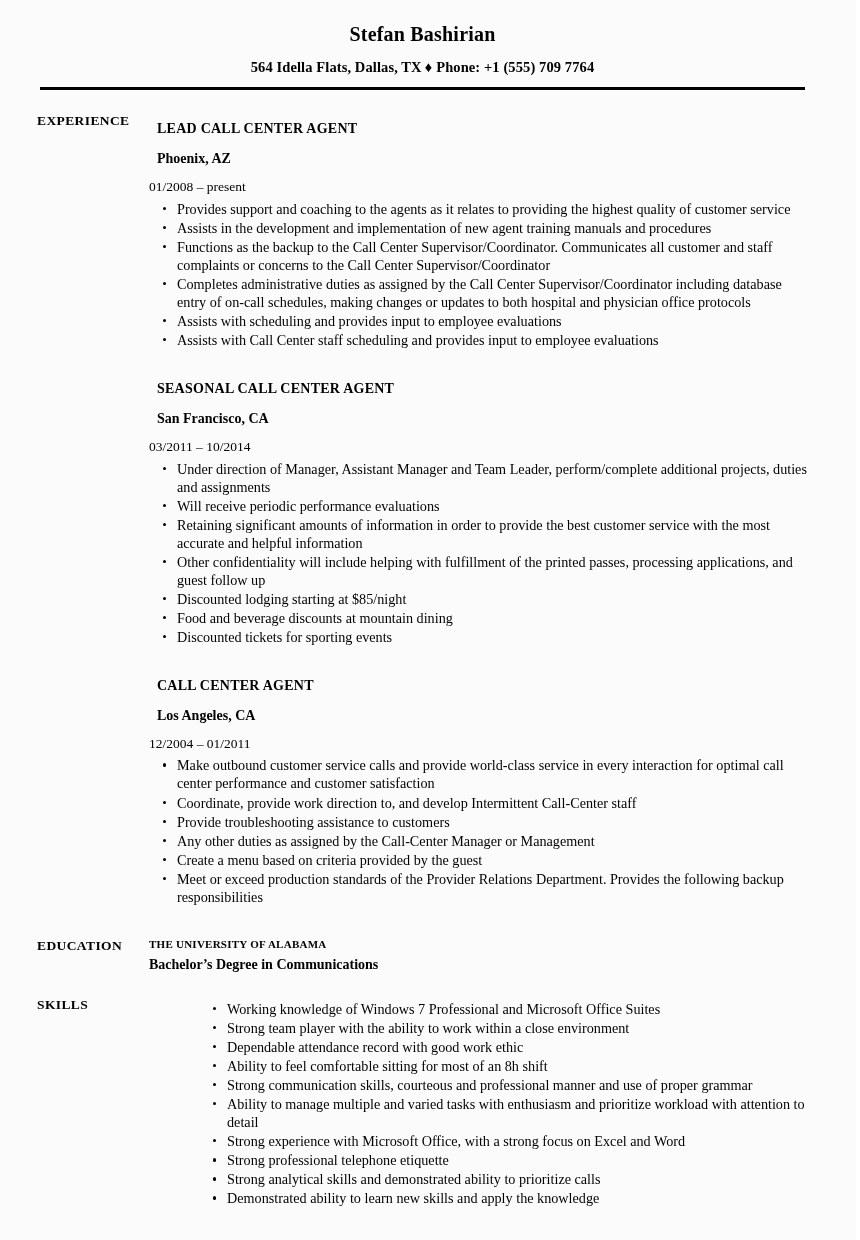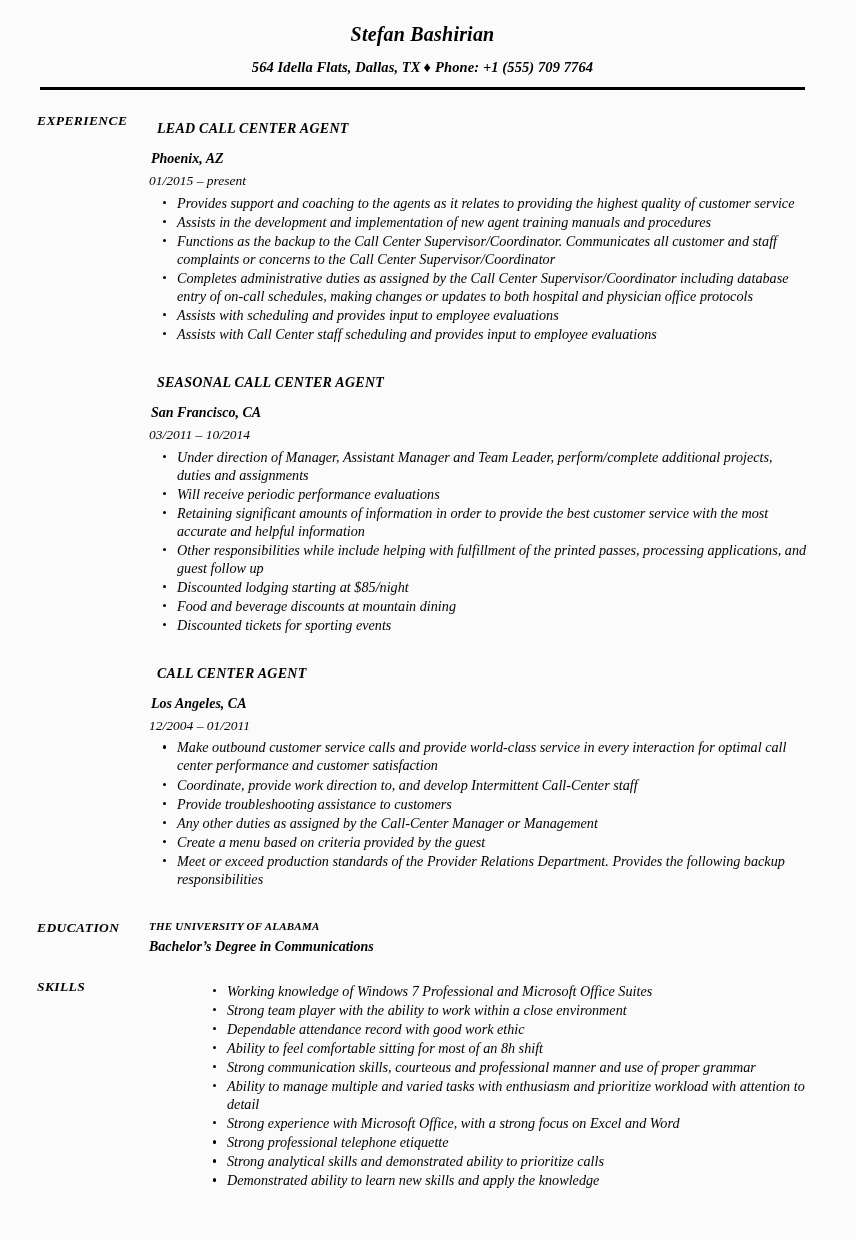--- a/index.html
+++ b/index.html
@@ -12,21 +12,20 @@
     font-family: "Liberation Serif", "DejaVu Serif", serif;
     color: #000000;
   }
   .page {
     position: relative;
     width: 856px;
     height: 1240px;
     background: #fbfbfb;
     box-sizing: border-box;
     overflow: hidden;
-    font-style: italic;
   }
   .page-inner {
     position: absolute;
     left: 0;
     top: 0;
     width: 860px;
     padding: 18px 52px 0 37px;
     box-sizing: border-box;
   }
 
@@ -91,21 +90,21 @@
     font-weight: bold;
     letter-spacing: 0.25px;
     line-height: 1.3;
     margin: 8px;
     text-transform: uppercase;
   }
   .job-location {
     font-size: 14px;
     font-weight: bold;
     line-height: 1.35;
-    margin: 2px;
+    margin: 8px;
     padding-top: 4px;
   }
   .job-dates {
     font-size: 13.5px;
     line-height: 1.3;
     margin: 0;
     padding-top: 1px;
   }
 
   
@@ -170,40 +169,40 @@
       <div class="header-rule"></div>
     </div>
 
     <div class="section-row experience-row">
       <div class="section-label">EXPERIENCE</div>
       <div class="section-body">
 
         <div class="job">
           <div class="job-title">LEAD CALL CENTER AGENT</div>
           <div class="job-location">Phoenix, AZ</div>
-          <div class="job-dates">01/2015 – present</div>
+          <div class="job-dates">01/2008 – present</div>
           <ul class="bullets">
             <li>Provides support and coaching to the agents as it relates to providing the highest quality of customer service</li>
             <li>Assists in the development and implementation of new agent training manuals and procedures</li>
             <li>Functions as the backup to the Call Center Supervisor/Coordinator. Communicates all customer and staff complaints or concerns to the Call Center Supervisor/Coordinator</li>
             <li>Completes administrative duties as assigned by the Call Center Supervisor/Coordinator including database entry of on-call schedules, making changes or updates to both hospital and physician office protocols</li>
             <li>Assists with scheduling and provides input to employee evaluations</li>
             <li>Assists with Call Center staff scheduling and provides input to employee evaluations</li>
           </ul>
         </div>
 
         <div class="job">
           <div class="job-title">SEASONAL CALL CENTER AGENT</div>
           <div class="job-location">San Francisco, CA</div>
           <div class="job-dates">03/2011 – 10/2014</div>
           <ul class="bullets">
             <li>Under direction of Manager, Assistant Manager and Team Leader, perform/complete additional projects, duties and assignments</li>
             <li>Will receive periodic performance evaluations</li>
             <li>Retaining significant amounts of information in order to provide the best customer service with the most accurate and helpful information</li>
-            <li>Other responsibilities while include helping with fulfillment of the printed passes, processing applications, and guest follow up</li>
+            <li>Other confidentiality will include helping with fulfillment of the printed passes, processing applications, and guest follow up</li>
             <li>Discounted lodging starting at $85/night</li>
             <li>Food and beverage discounts at mountain dining</li>
             <li>Discounted tickets for sporting events</li>
           </ul>
         </div>
 
         <div class="job">
           <div class="job-title">CALL CENTER AGENT</div>
           <div class="job-location">Los Angeles, CA</div>
           <div class="job-dates">12/2004 – 01/2011</div>

